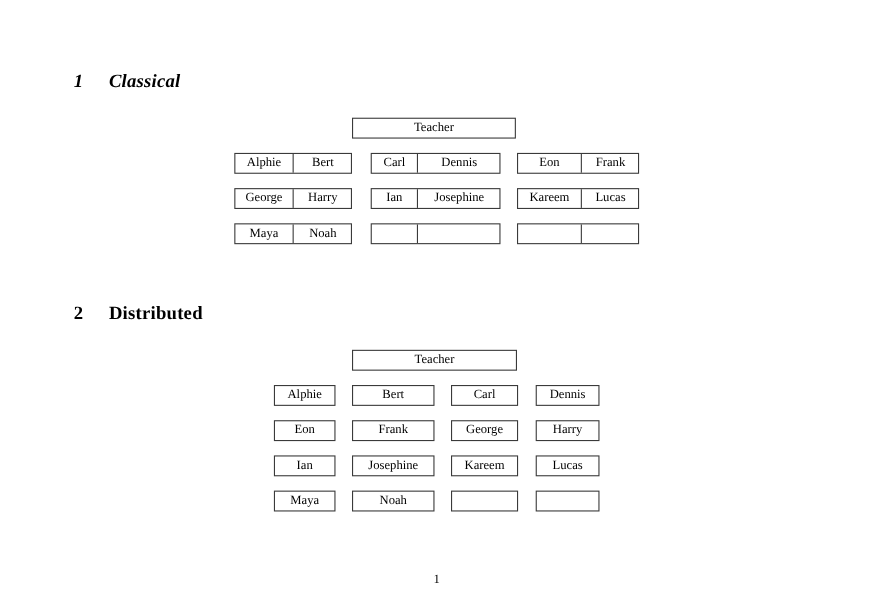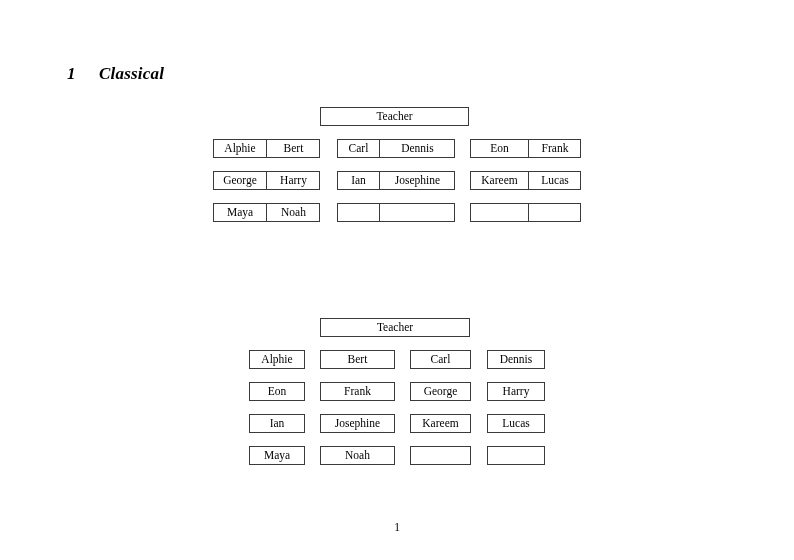--- a/index.html
+++ b/index.html
@@ -144,20 +144,23 @@
   </div>
   <div class="pair-table" style="left:470px; top:171px; width:111px;">
     <div class="cell left" style="width:58px;">Kareem</div>
     <div class="cell" style="width:52px;">Lucas</div>
   </div>
   <div class="pair-table" style="left:470px; top:203px; width:111px;">
     <div class="cell left" style="width:58px;"></div>
     <div class="cell" style="width:52px;"></div>
   </div>
 
+  <div class="section-heading" id="heading-distributed">
+    <span class="sec-num">2</span><span class="sec-title">Distributed</span>
+  </div>
 
   <div class="teacher-box" style="left:320px; top:318px; width:150px;">Teacher</div>
 
   <div class="nbox" style="left:249px; top:350px; width:56px;">Alphie</div>
   <div class="nbox" style="left:320px; top:350px; width:75px;">Bert</div>
   <div class="nbox" style="left:410px; top:350px; width:61px;">Carl</div>
   <div class="nbox" style="left:487px; top:350px; width:58px;">Dennis</div>
 
   <div class="nbox" style="left:249px; top:382px; width:56px;">Eon</div>
   <div class="nbox" style="left:320px; top:382px; width:75px;">Frank</div>

